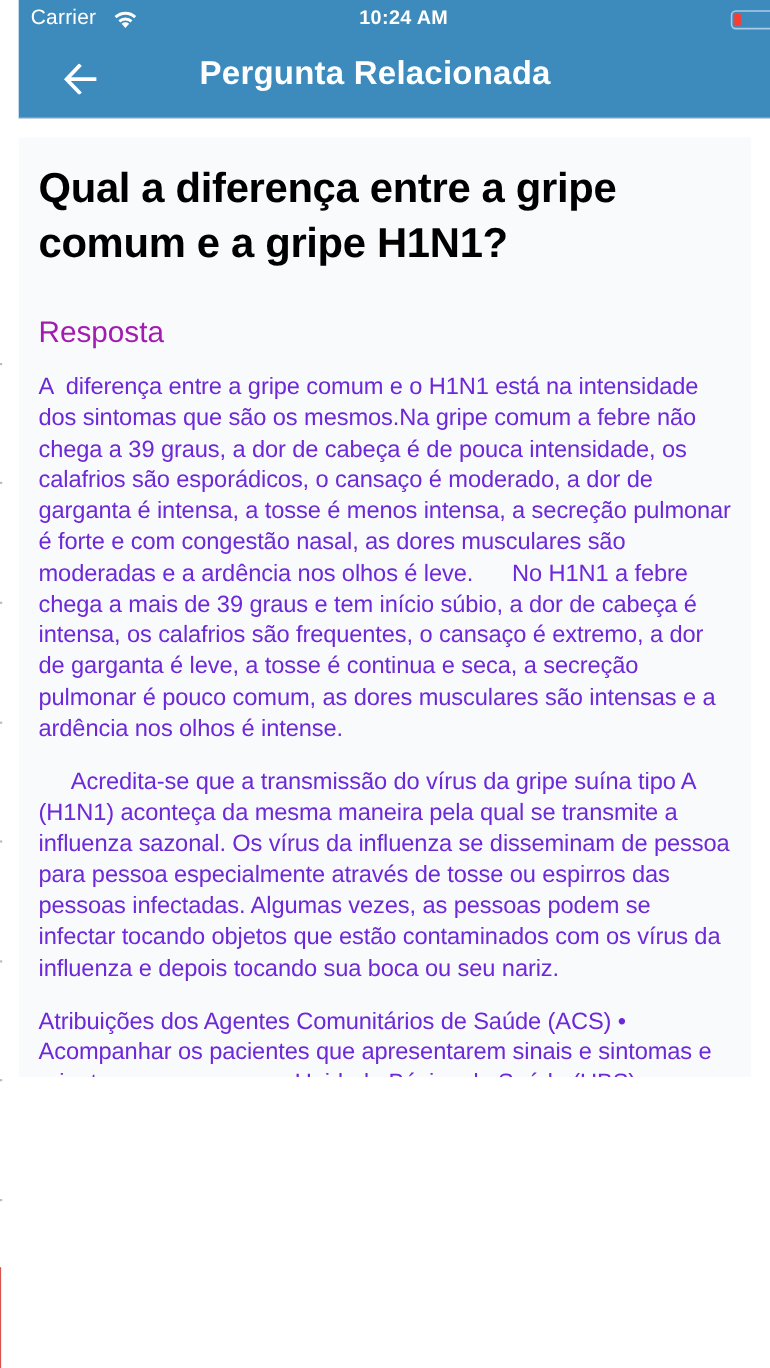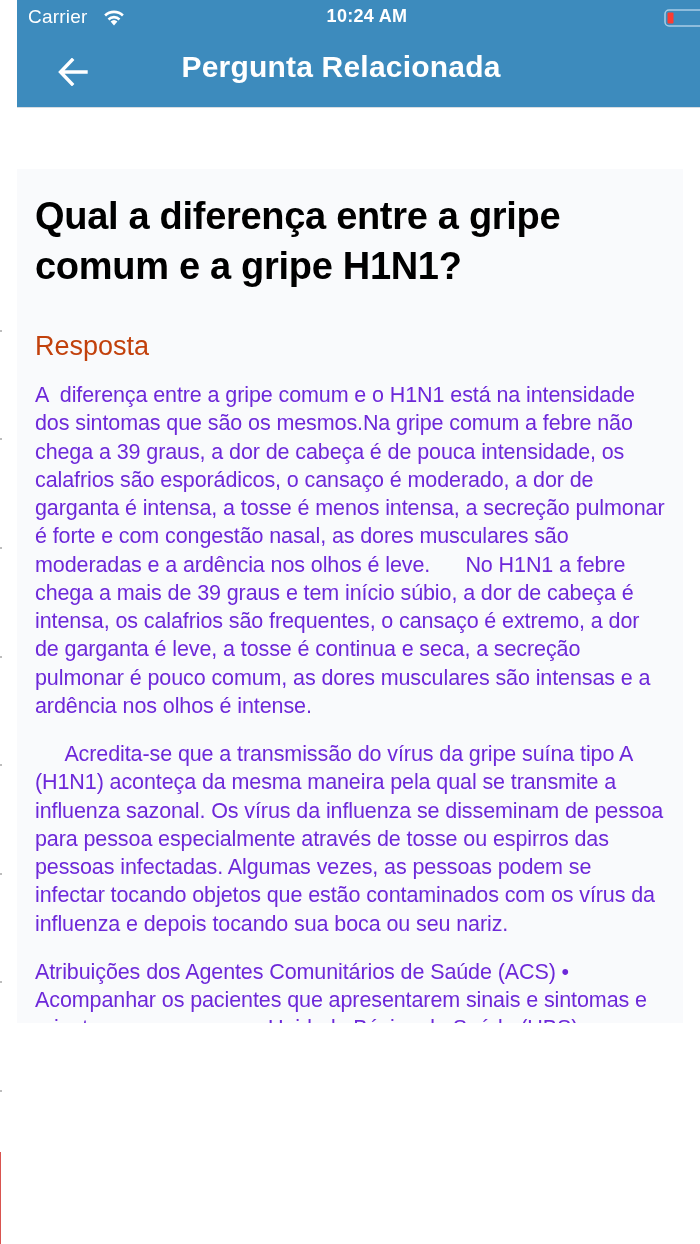--- a/index.html
+++ b/index.html
@@ -74,21 +74,20 @@
     padding-left: 76px;
     box-sizing: border-box;
     letter-spacing: 0.2px;
   }
   .scroll-area {
     position: absolute;
     left: 0; top: 108px;
     width: 700px;
     height: 871px;
     overflow: hidden;
-    margin-top: 44px;
   }
   .card {
     position: absolute;
     left: 17px; top: 17px;
     width: 666px;
     min-height: 1200px;
     background: #F9FAFC;
     padding: 22px 18px 0 18px;
     box-sizing: border-box;
   }
@@ -98,21 +97,21 @@
     font-weight: bold;
     line-height: 50px;
     color: #000000;
     letter-spacing: -0.3px;
   }
   .section-heading {
     margin: 0;
     font-size: 27px;
     font-weight: normal;
     line-height: 34px;
-    color: #c2410c;
+    color: #a21caf;
   }
   .section-body {
     margin: 0;
     font-size: 21.5px;
     line-height: 28.25px;
     color: #6d28d9;
     white-space: pre-wrap;
     letter-spacing: -0.1px;
   }
   .h-resposta { margin-top: 38px; }

